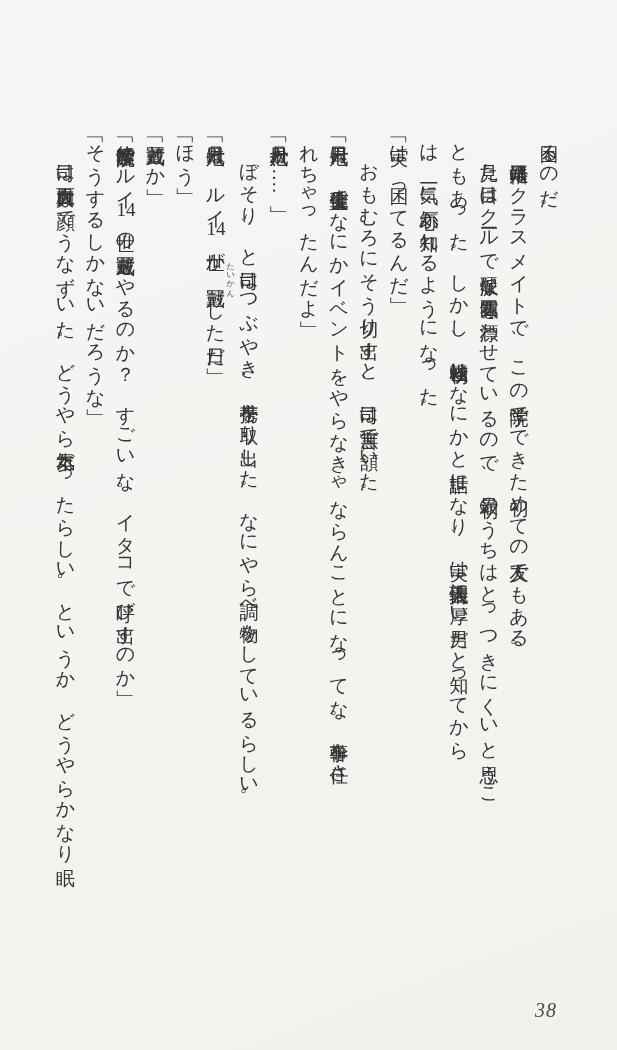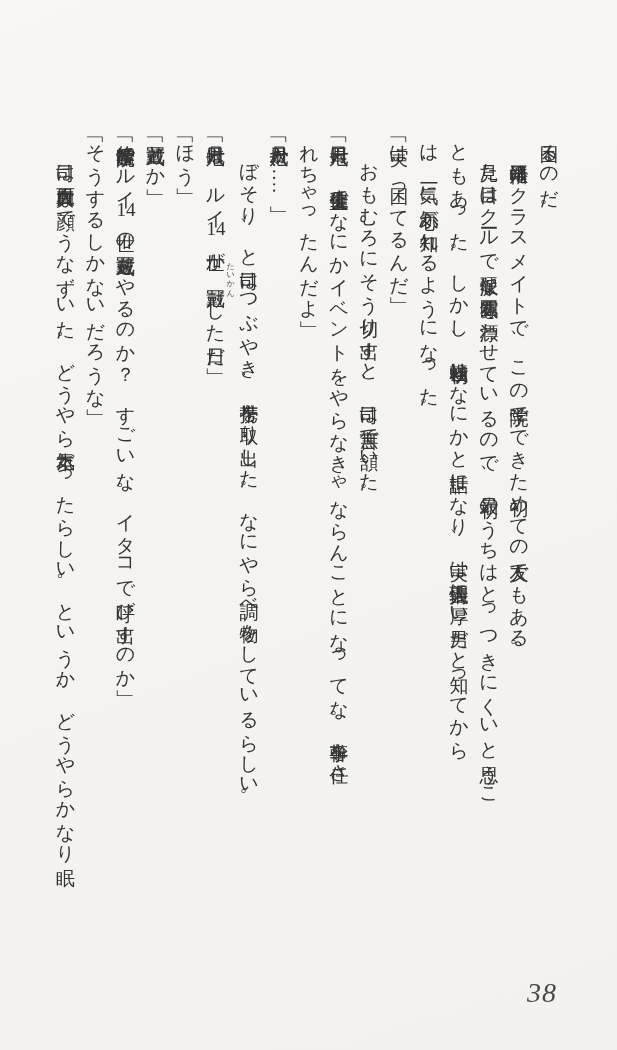--- a/index.html
+++ b/index.html
@@ -45,23 +45,23 @@
     ruby-align: center;
   }
   ruby rt {
     font-size: 8px;
     letter-spacing: 0;
     color: #4a4a4a;
   }
   .page-number {
     position: absolute;
     right: 60px;
-    bottom: 41px;
+    bottom: 28px;
     font-style: italic;
-    font-size: 28px;
+    font-size: 20px;
     letter-spacing: 1px;
     color: #4a4a4a;
   }
 </style>
 </head>
 <body>
 
 <div class="page">
 
   <div class="text-block">

